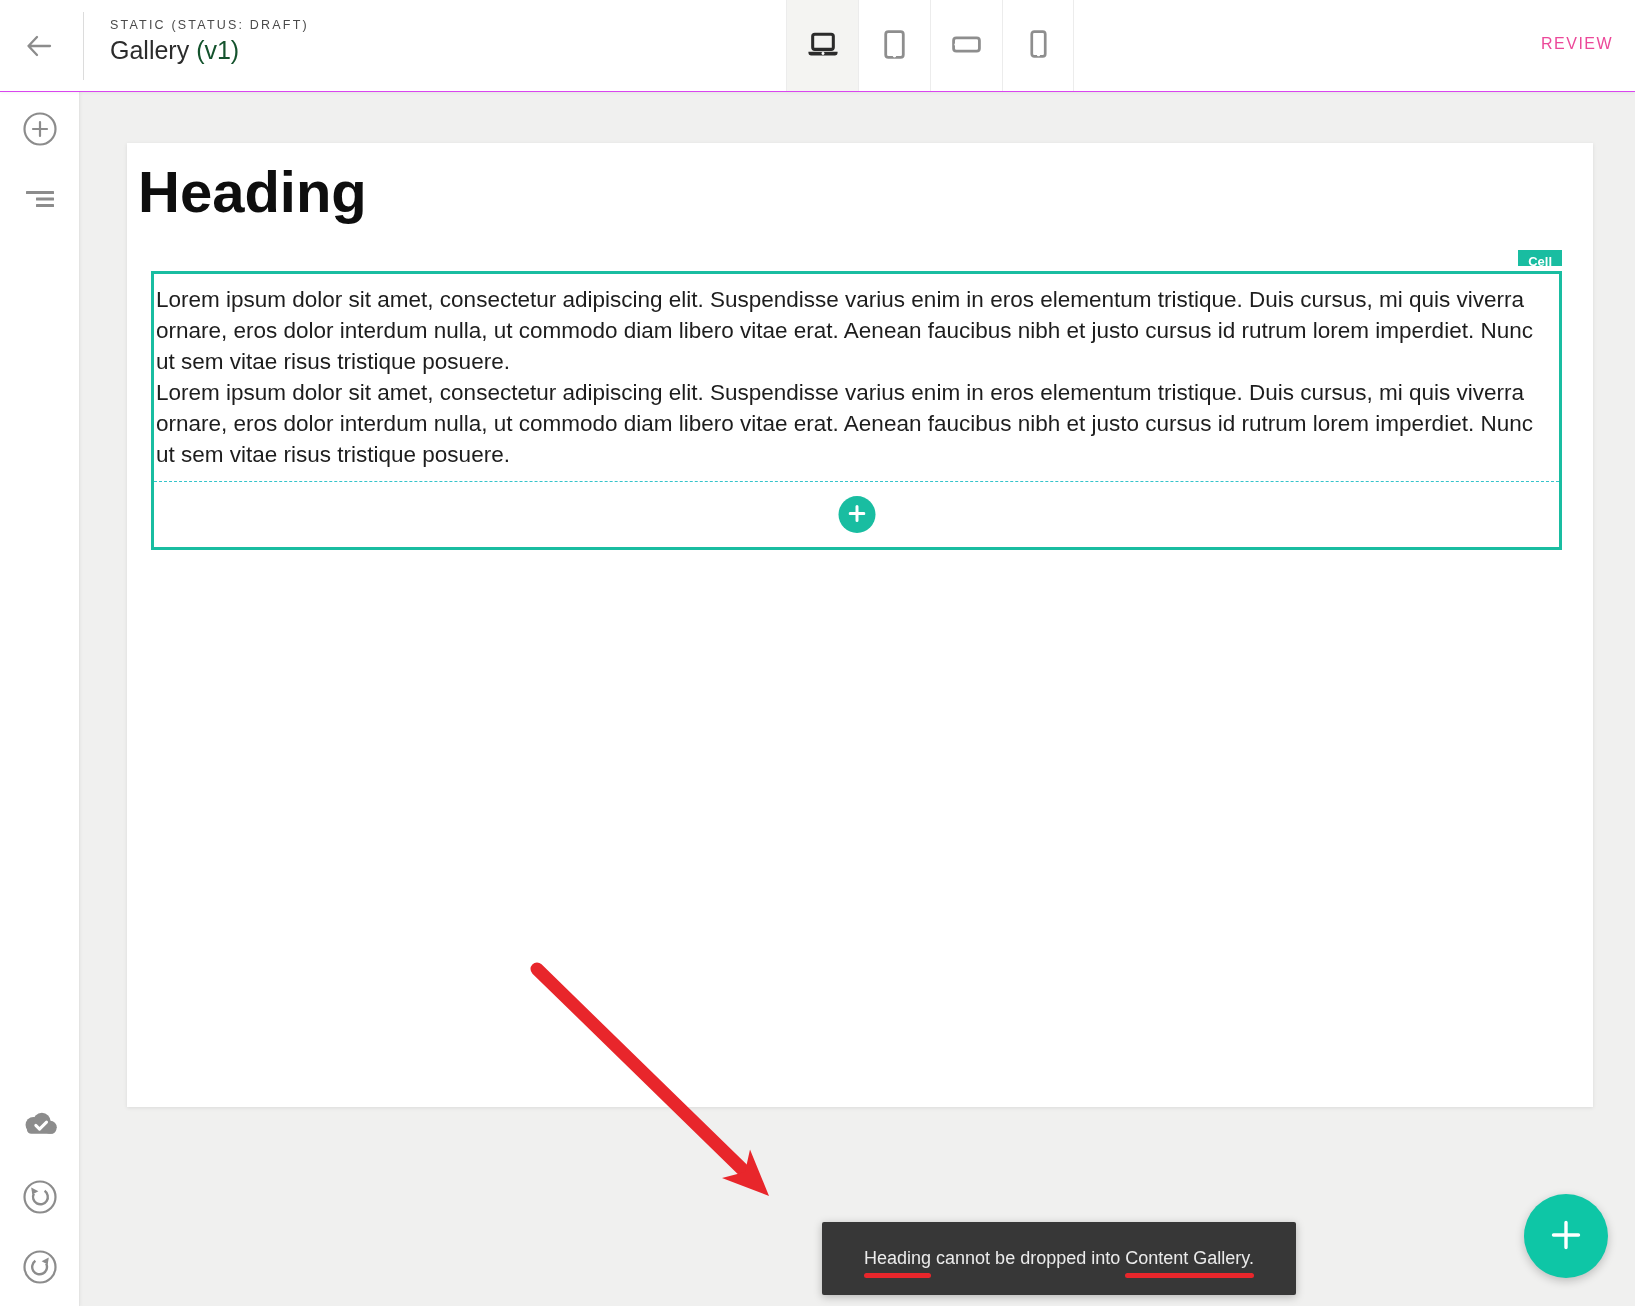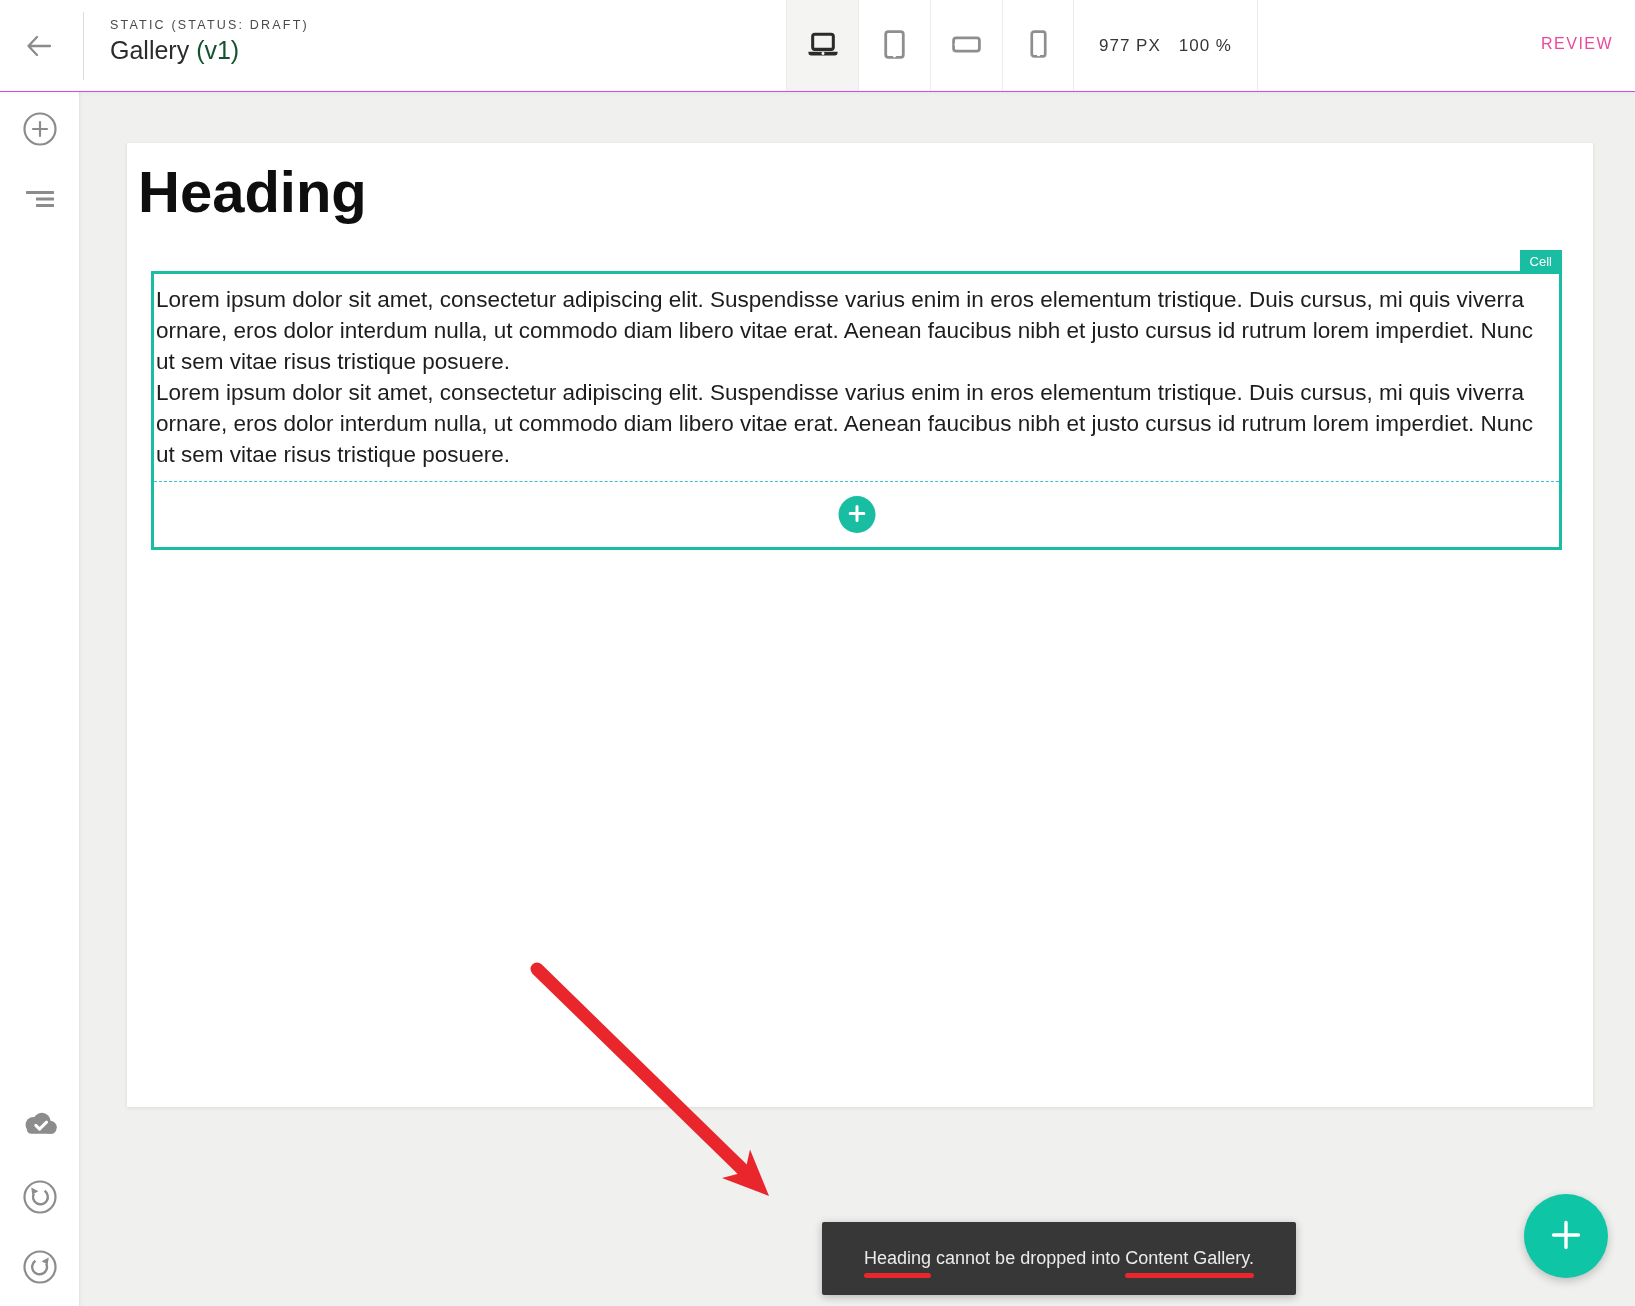--- a/index.html
+++ b/index.html
@@ -79,22 +79,22 @@
   }
   .page-heading {
     position:absolute; left:11px; top:14px;
     font-size:58px; line-height:70px; font-weight:700; color:#0e0e0e;
   }
   .cell {
     position:absolute; left:24px; top:128px; width:1411px; height:279px;
     border:3px solid #19bda1;
   }
   .cell-tag {
-    position:absolute; right:-3px; top:-24px; height:24px; line-height:24px;
-    background:#19bda1; color:#fff; font-size:13px; font-weight:400;
+    position:absolute; right:-3px; top:-24px; height:16px; line-height:24px;
+    background:#19bda1; color:#fff; font-size:13px; font-weight:700;
     padding:0 10px;
   }
   .cell-body { padding:10px 2px; }
   .cell-body p {
     font-size:22.5px; line-height:31px; color:#1d1d1d;
   }
   .drop-line {
     position:absolute; left:0; right:0; top:207px;
     border-top:1.5px dashed #35c4cb;
   }
@@ -181,24 +181,20 @@
     <button class="device-cell">
       <span>
         <svg width="21" height="30" viewBox="0 0 20 29">
           <rect x="3.5" y="2.5" width="13" height="24" rx="2.4" fill="none" stroke="currentColor" stroke-width="2.6"></rect>
           <circle cx="10" cy="24.8" r="1.6" fill="#fff"></circle>
         </svg>
       </span>
     </button>
   </div>
 
-  <div class="zoom-info">
-    <span>977 PX</span>
-    <span>100 %</span>
-  </div>
 
   <button class="review-btn">REVIEW</button>
 </header>
 
 <nav class="side-rail">
   <button class="rail-btn add">
     <span>
       <svg width="36" height="36" viewBox="0 0 36 36">
         <circle cx="18" cy="18" r="15.5" fill="none" stroke="#8c8c8c" stroke-width="2.2"></circle>
         <path d="M18 11 v14 M11 18 h14" stroke="#8c8c8c" stroke-width="2.2" stroke-linecap="round"></path>

